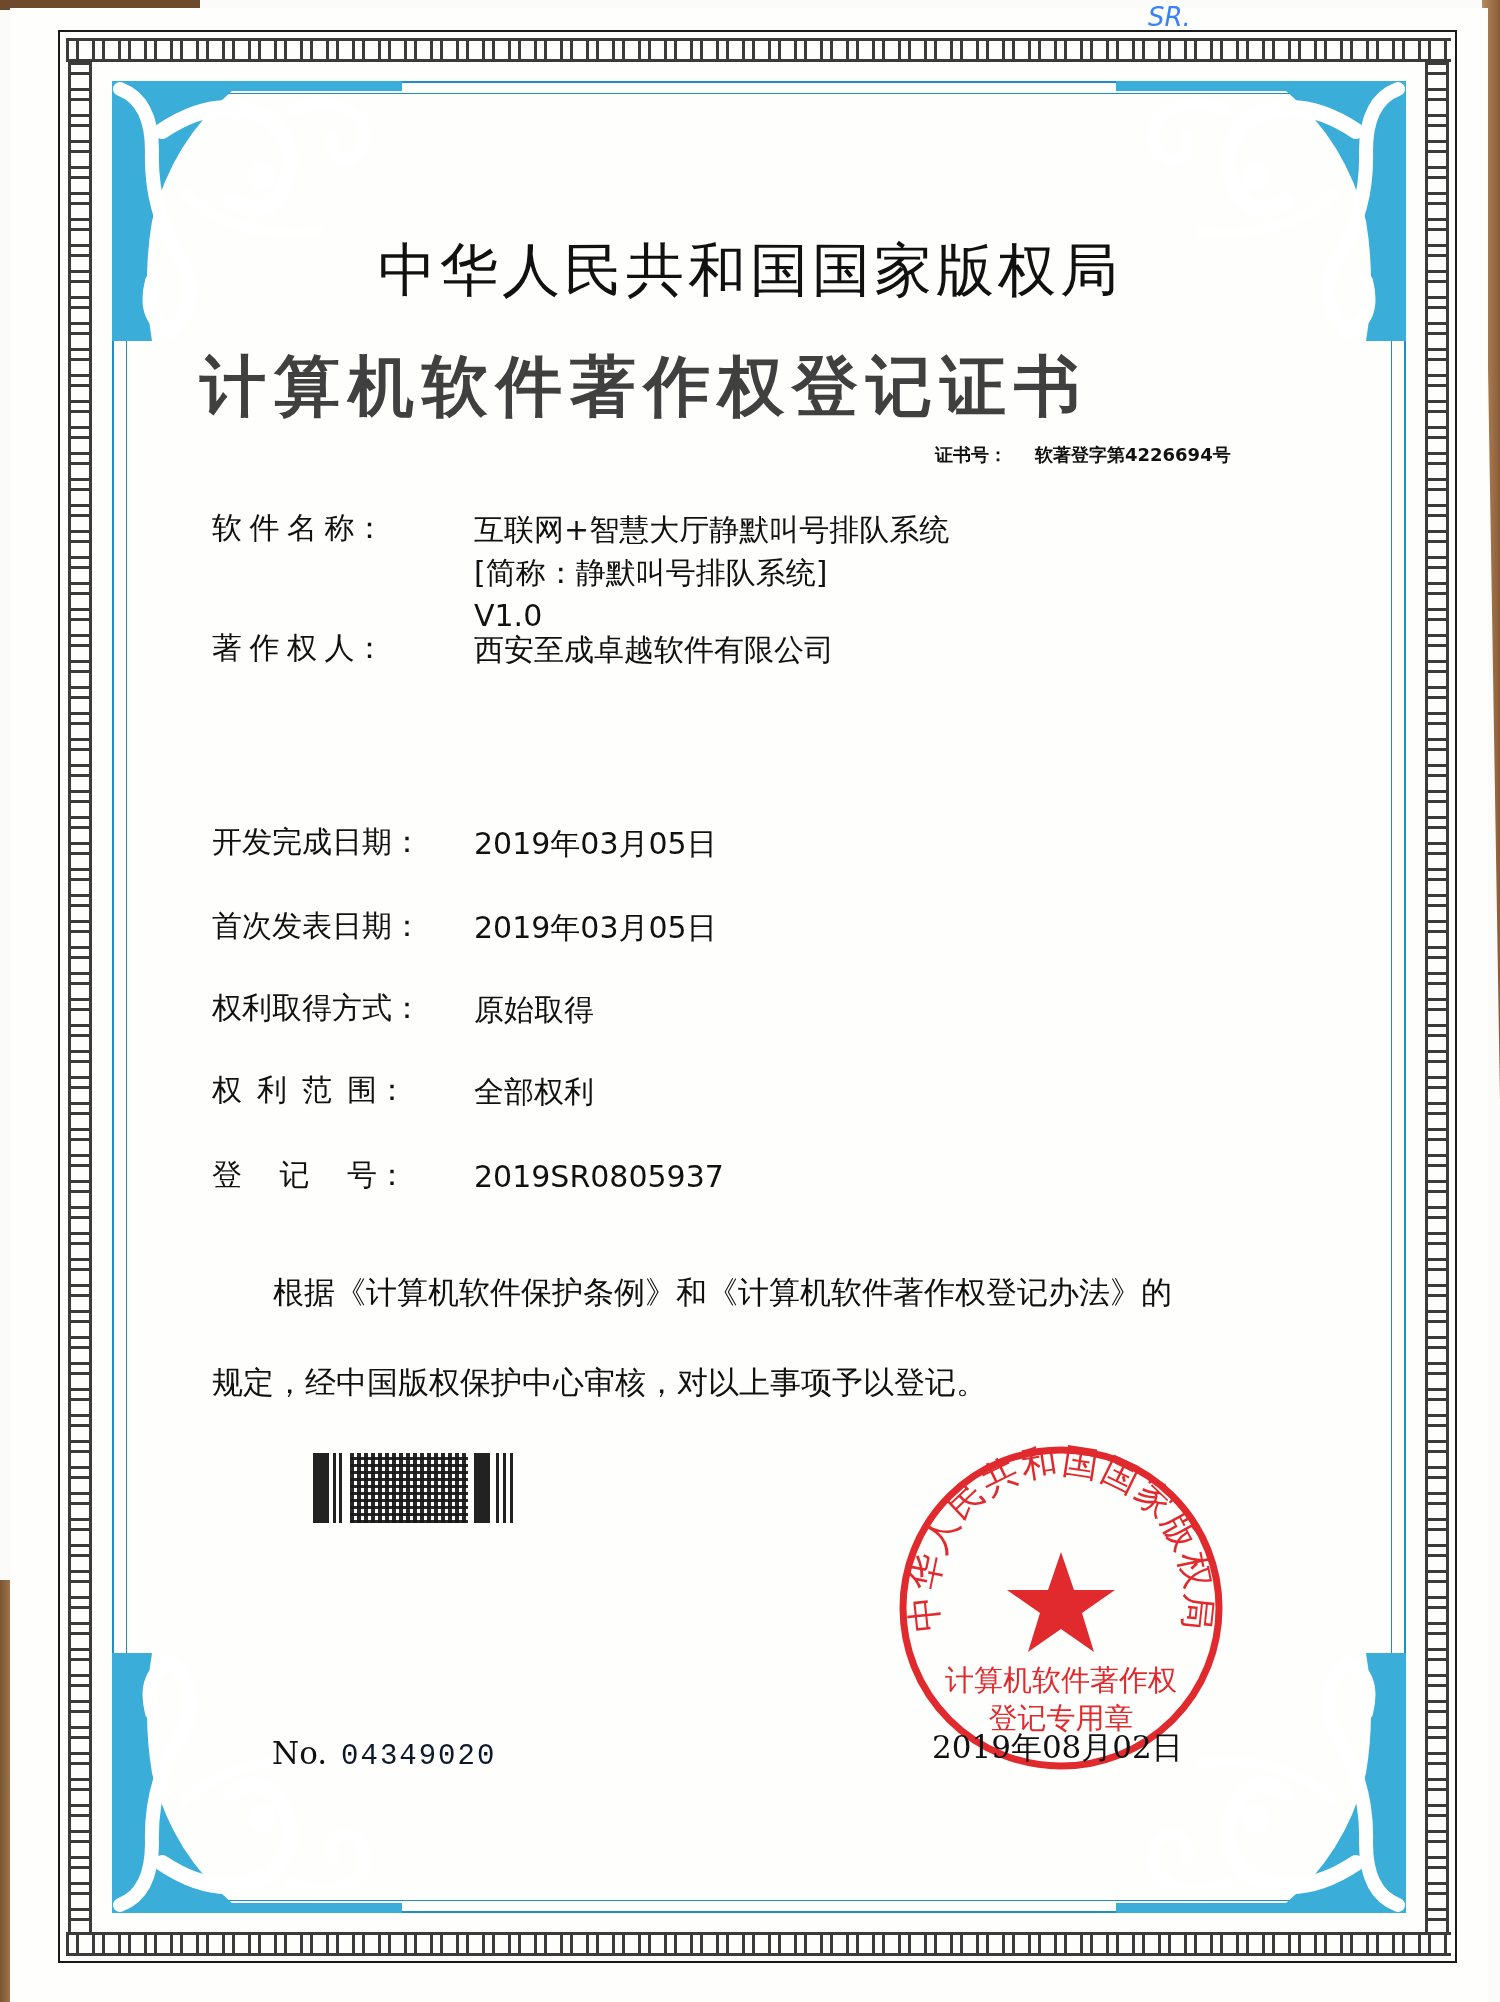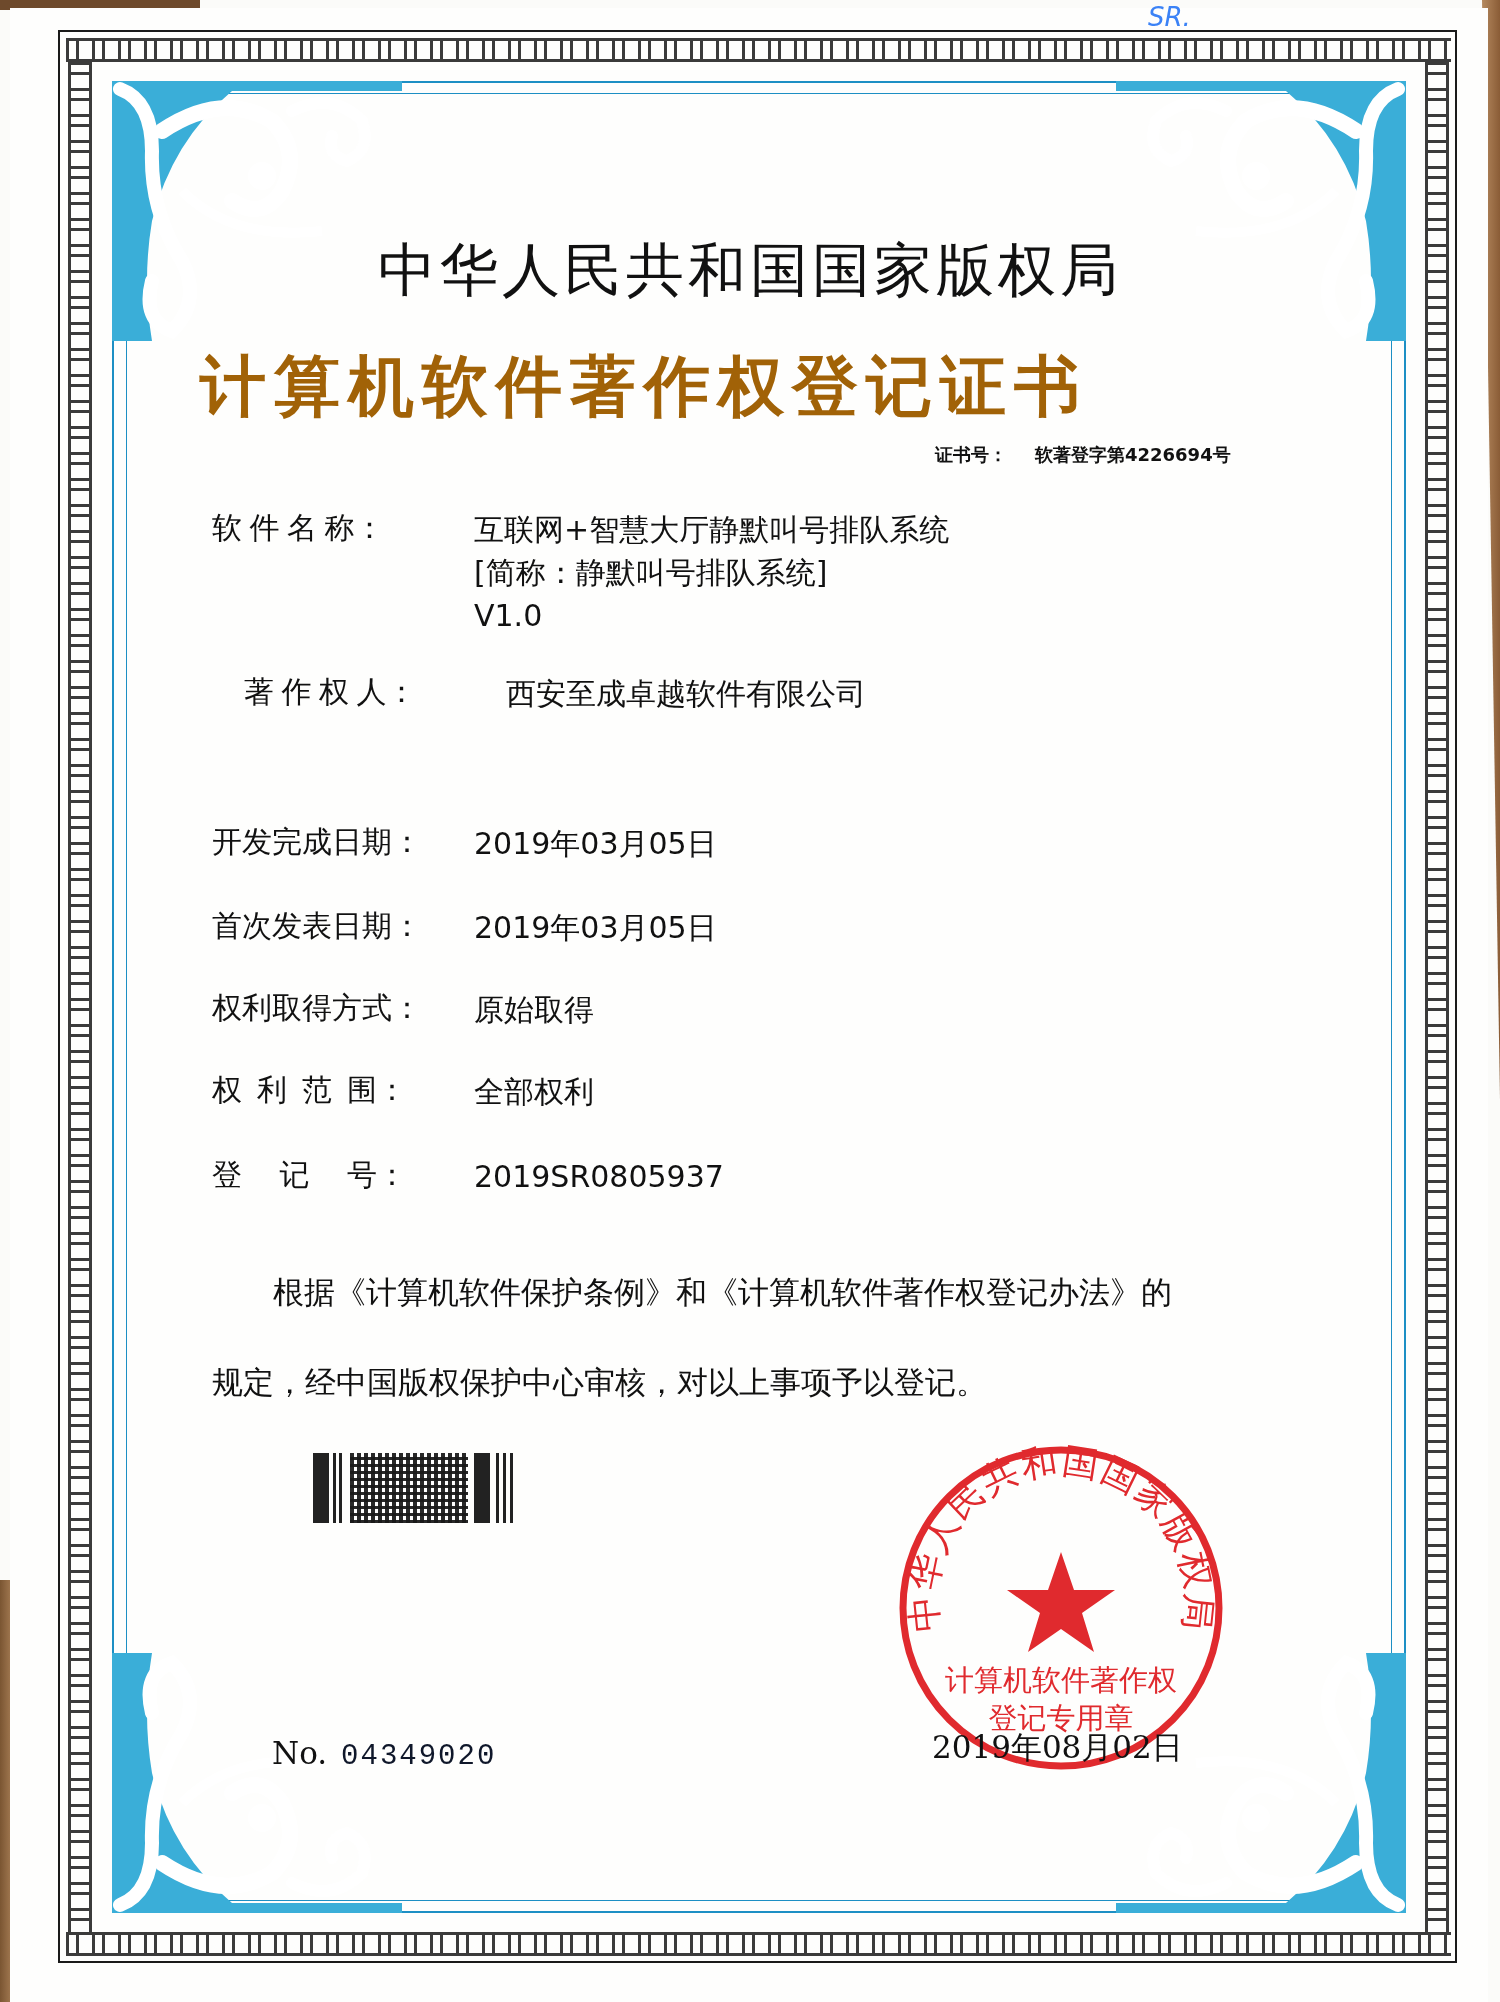--- a/index.html
+++ b/index.html
@@ -18,21 +18,21 @@
   .blue-frame.f1 { left:112px; top:81px; width:1294px; height:1832px; }
   .blue-frame.f2 { left:126px; top:93px; width:1266px; height:1808px; border-width:1.5px; }
   .corner { position:absolute; width:290px; height:260px; }
   .corner.tl { left:112px; top:81px; }
   .corner.tr { left:1116px; top:81px; transform:scaleX(-1); }
   .corner.bl { left:112px; top:1653px; transform:scaleY(-1); }
   .corner.br { left:1116px; top:1653px; transform:scale(-1,-1); }
   .handmark { position:absolute; left:1148px; top:2px; font-family:"DejaVu Sans", sans-serif; font-size:26px; color:#3b82f6; font-style:italic; }
 
   .title1 { position:absolute; left:0; width:1500px; top:232px; text-align:center; font-family:"DejaVu Sans", sans-serif; font-size:58px; letter-spacing:4px; font-weight:normal; color:#111; }
-  .title2 { position:absolute; left:0; width:1288px; top:342px; text-align:center; font-family:"DejaVu Serif", serif; font-size:66px; letter-spacing:8px; font-weight:bold; color:#a16207; }
+  .title2 { position:absolute; left:0; width:1288px; top:342px; text-align:center; font-family:"DejaVu Serif", serif; font-size:66px; letter-spacing:8px; font-weight:bold; color:#404040; }
   .certno { position:absolute; left:935px; top:443px; font-family:"DejaVu Sans", sans-serif; font-size:18px; font-weight:bold; }
   .certno .lbl { margin-right:28px; }
 
   .field { position:absolute; left:212px; font-family:"DejaVu Sans", sans-serif; font-size:30px; display:flex; }
   .field .label { width:262px; white-space:pre;font-family:Liberation Serif, serif; }
   .field .value { white-space:pre; line-height:43px; }
   .para { position:absolute; font-family:"DejaVu Sans", sans-serif; font-size:31px; white-space:pre; }
 
   .barcode { position:absolute; left:313px; top:1453px; width:210px; height:70px; display:flex; gap:0; }
   .barcode .bar { background:#222; height:100%; }
@@ -103,21 +103,21 @@
 <div class="certno">
   <span class="lbl">证书号：</span><span>软著登字第4226694号</span>
 </div>
 
 <div class="field" style="top:508px;">
   <span class="label">软 件 名 称：</span>
   <span class="value">互联网+智慧大厅静默叫号排队系统
 [简称：静默叫号排队系统]
 V1.0</span>
 </div>
-<div class="field" style="top:672px;margin-left:32px;">
+<div class="field" style="top:628px;">
   <span class="label">著 作 权 人：</span>
   <span class="value">西安至成卓越软件有限公司</span>
 </div>
 <div class="field" style="top:822px;">
   <span class="label">开发完成日期：</span>
   <span class="value">2019年03月05日</span>
 </div>
 <div class="field" style="top:906px;">
   <span class="label">首次发表日期：</span>
   <span class="value">2019年03月05日</span>

